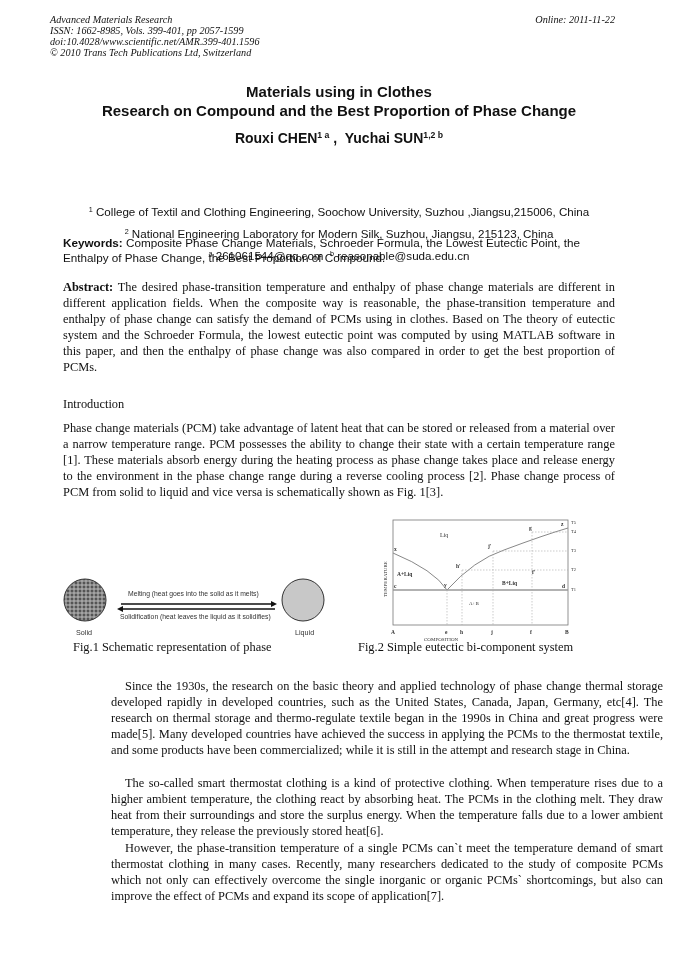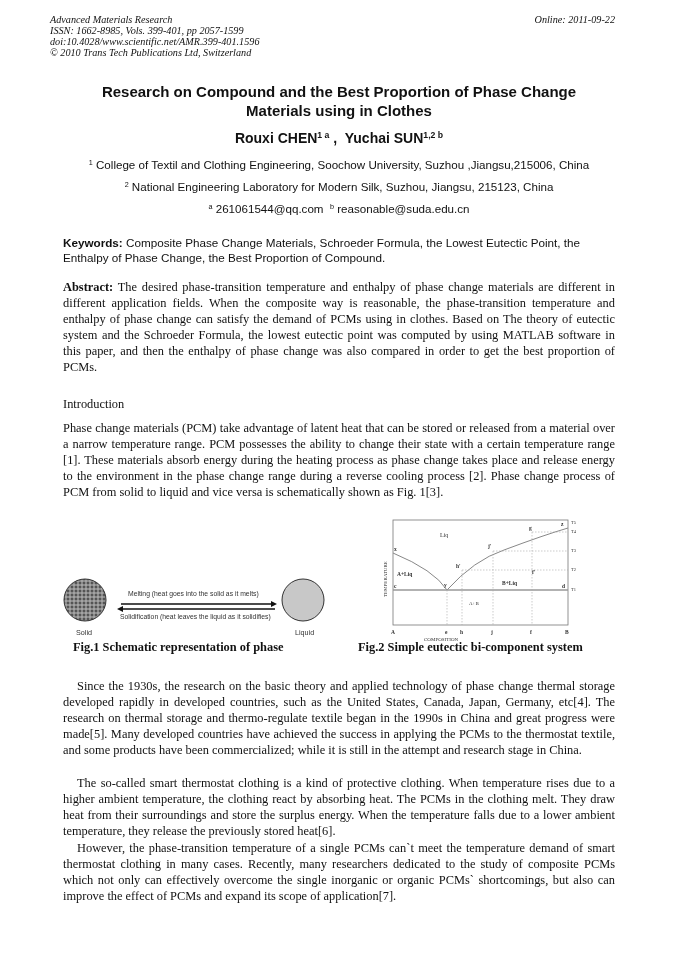--- a/index.html
+++ b/index.html
@@ -3,45 +3,45 @@
 <meta charset="utf-8">
 <style>
   html, body { margin: 0; padding: 0; background: #ffffff; }
   body { width: 678px; height: 959px; position: relative; overflow: hidden; color: #111; }
   .serif { font-family: "Liberation Serif", "DejaVu Serif", serif; }
   .sans { font-family: "Liberation Sans", "DejaVu Sans", sans-serif; }
   .hdr { position: absolute; left: 50px; top: 14px; font-style: italic; font-size: 10.2px; line-height: 11px; }
   .hdr-right { position: absolute; right: 63px; top: 14px; font-style: italic; font-size: 10.2px; }
   .title { position: absolute; left: 60px; width: 558px; top: 82px; text-align: center; font-weight: bold; font-size: 15px; line-height: 19px; }
   .authors { position: absolute; left: 60px; width: 558px; top: 130px; text-align: center; font-size: 14px; font-weight: bold; }
-  .aff { position: absolute; left: 40px; width: 598px; text-align: center; font-size: 11.6px; }
+  .aff { position: absolute; left: 40px; width: 598px; text-align: center; font-size: 11.6px; margin-top: 47px; }
   sup { font-size: 0.62em; vertical-align: 0.55em; line-height: 0; }
   .block { position: absolute; left: 63px; width: 552px; }
   .kw { top: 235px; font-size: 11.7px; line-height: 15px; }
   .para { font-size: 12.4px; line-height: 16.1px; text-align: justify; }
-  .para.indent { text-indent: 14px; }
+  .para.indent { text-indent: 14px; margin-left: 48px; }
   .h { font-weight: normal; font-size: 12.4px; }
-  .cap { position: absolute; font-weight: bold; font-size: 12.4px; line-height: 16px; }
+  .cap { position: absolute; font-weight: normal; font-size: 12.4px; line-height: 16px; }
   .fig1 { position: absolute; left: 63px; top: 578px; width: 270px; height: 62px; }
   .fig2 { position: absolute; left: 374px; top: 515px; width: 225px; height: 130px; }
 </style>
 </head>
 <body>
 
 <div class="hdr serif">
   <div>Advanced Materials Research</div>
   <div>ISSN: 1662-8985, Vols. 399-401, pp 2057-1599</div>
   <div>doi:10.4028/www.scientific.net/AMR.399-401.1596</div>
   <div>© 2010 Trans Tech Publications Ltd, Switzerland</div>
 </div>
-<div class="hdr-right serif">Online: 2011-09-22</div>
+<div class="hdr-right serif">Online: 2011-11-22</div>
 
 <div class="title sans">
+  <div>Materials using in Clothes</div>
   <div>Research on Compound and the Best Proportion of Phase Change</div>
-  <div>Materials using in Clothes</div>
 </div>
 
 <div class="authors sans">
   <span>Rouxi CHEN</span><sup>1 a</sup><span style="white-space:pre"> ,  </span><span>Yuchai SUN</span><sup>1,2 b</sup>
 </div>
 
 <div class="aff sans" style="top:158px">
   <sup>1</sup>
   <span>College of Textil and Clothing Engineering, Soochow University, Suzhou ,Jiangsu,215006, China</span>
 </div>

